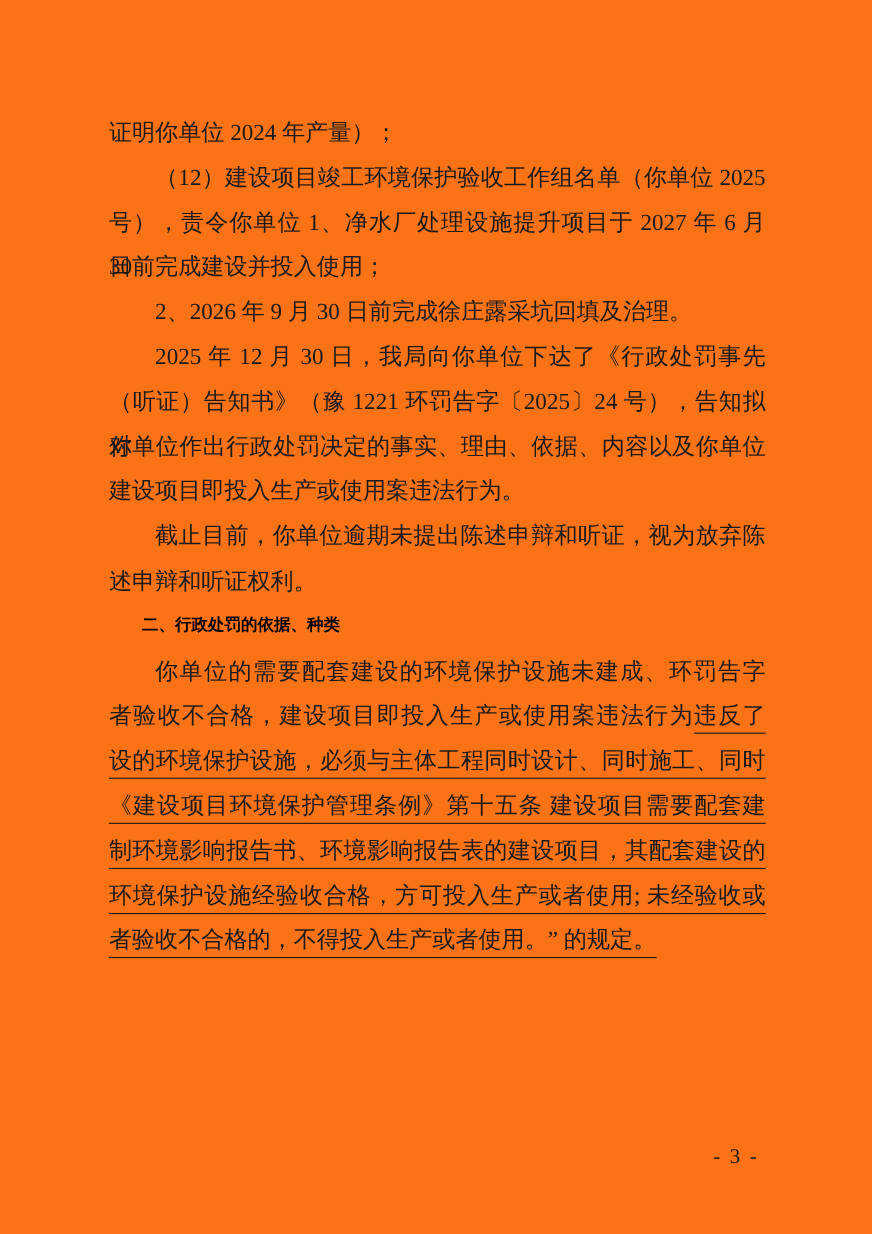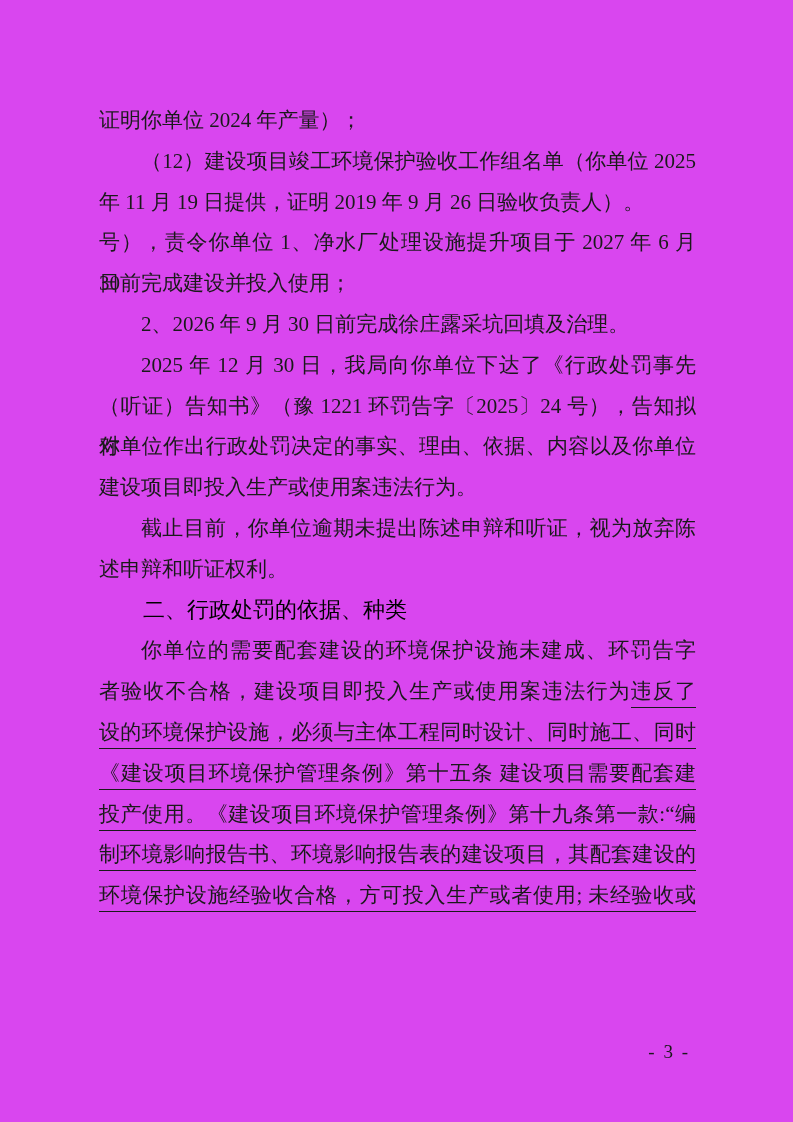--- a/index.html
+++ b/index.html
@@ -1,20 +1,20 @@
 <!DOCTYPE html>
 <html lang="zh"><head>
 <meta charset="utf-8">
 <style>
   html,body{margin:0;padding:0;background:#888;}
   .page{
     position:relative;
     width:793px;height:1122px;
     margin:0 auto;
-    background:#d946ef;
+    background:#f97316;
     overflow:hidden;
     font-family:"Liberation Serif","DejaVu Serif",serif;
     color:#1a1a1a;
   }
   .textblock{
     position:absolute;
     left:99px;top:100px;
     width:597px;
   }
   .line{
@@ -24,22 +24,22 @@
     white-space:normal;
     color:#1a1a1a;
   }
   .line.j{
     text-align:justify;
     text-align-last:justify;
   }
   .line.ind{ text-indent:2em;font-family:Liberation Serif, serif; }
   .line.h{
     font-family:"Liberation Sans","DejaVu Sans",sans-serif;
-    font-weight:normal;
-    font-size:22px;
+    font-weight:bold;
+    font-size:15px;
     color:#000;
   }
   .u{
     border-bottom:1.5px solid #1a1a1a;
     padding-bottom:4px;
   }
   .page-number{
     position:absolute;
     top:1040px;
     right:103px;
@@ -50,33 +50,32 @@
     font-family:"Liberation Serif","DejaVu Serif",serif;
   }
 </style>
 </head>
 <body>
 
 <div class="page">
   <div class="textblock" id="textblock">
       <div class="line"><span>证明你单位 2024 年产量）；</span></div>
       <div class="line j ind"><span>（12）建设项目竣工环境保护验收工作组名单（你单位 2025</span></div>
-      <div class="line"><span>年 11 月 19 日提供，证明 2019 年 9 月 26 日验收负责人）。</span></div>
       <div class="line j"><span>号），责令你单位 1、净水厂处理设施提升项目于 2027 年 6 月 30</span></div>
       <div class="line"><span>日前完成建设并投入使用；</span></div>
       <div class="line ind"><span>2、2026 年 9 月 30 日前完成徐庄露采坑回填及治理。</span></div>
       <div class="line j ind"><span>2025 年 12 月 30 日，我局向你单位下达了《行政处罚事先</span></div>
       <div class="line j"><span>（听证）告知书》（豫 1221 环罚告字〔2025〕24 号），告知拟对</span></div>
       <div class="line j"><span>你单位作出行政处罚决定的事实、理由、依据、内容以及你单位</span></div>
       <div class="line"><span>建设项目即投入生产或使用案违法行为。</span></div>
       <div class="line j ind"><span>截止目前，你单位逾期未提出陈述申辩和听证，视为放弃陈</span></div>
       <div class="line"><span>述申辩和听证权利。</span></div>
       <div class="line ind h"><span>二、行政处罚的依据、种类</span></div>
       <div class="line j ind"><span>你单位的需要配套建设的环境保护设施未建成、环罚告字</span></div>
       <div class="line j"><span>者验收不合格，建设项目即投入生产或使用案违法行为</span><span class="u">违反了</span></div>
       <div class="line j"><span class="u">设的环境保护设施，必须与主体工程同时设计、同时施工、同时</span></div>
       <div class="line j"><span class="u">《建设项目环境保护管理条例》第十五条 建设项目需要配套建</span></div>
-      <div class="line j"><span class="u">投产使用。《建设项目环境保护管理条例》第十九条第一款:“编</span></div>
       <div class="line j"><span class="u">制环境影响报告书、环境影响报告表的建设项目，其配套建设的</span></div>
       <div class="line j"><span class="u">环境保护设施经验收合格，方可投入生产或者使用; 未经验收或</span></div>
+      <div class="line"><span class="u">者验收不合格的，不得投入生产或者使用。” 的规定。</span></div>
     </div>
   <div class="page-number">- 3 -</div>
 </div>
 
 </body></html>

